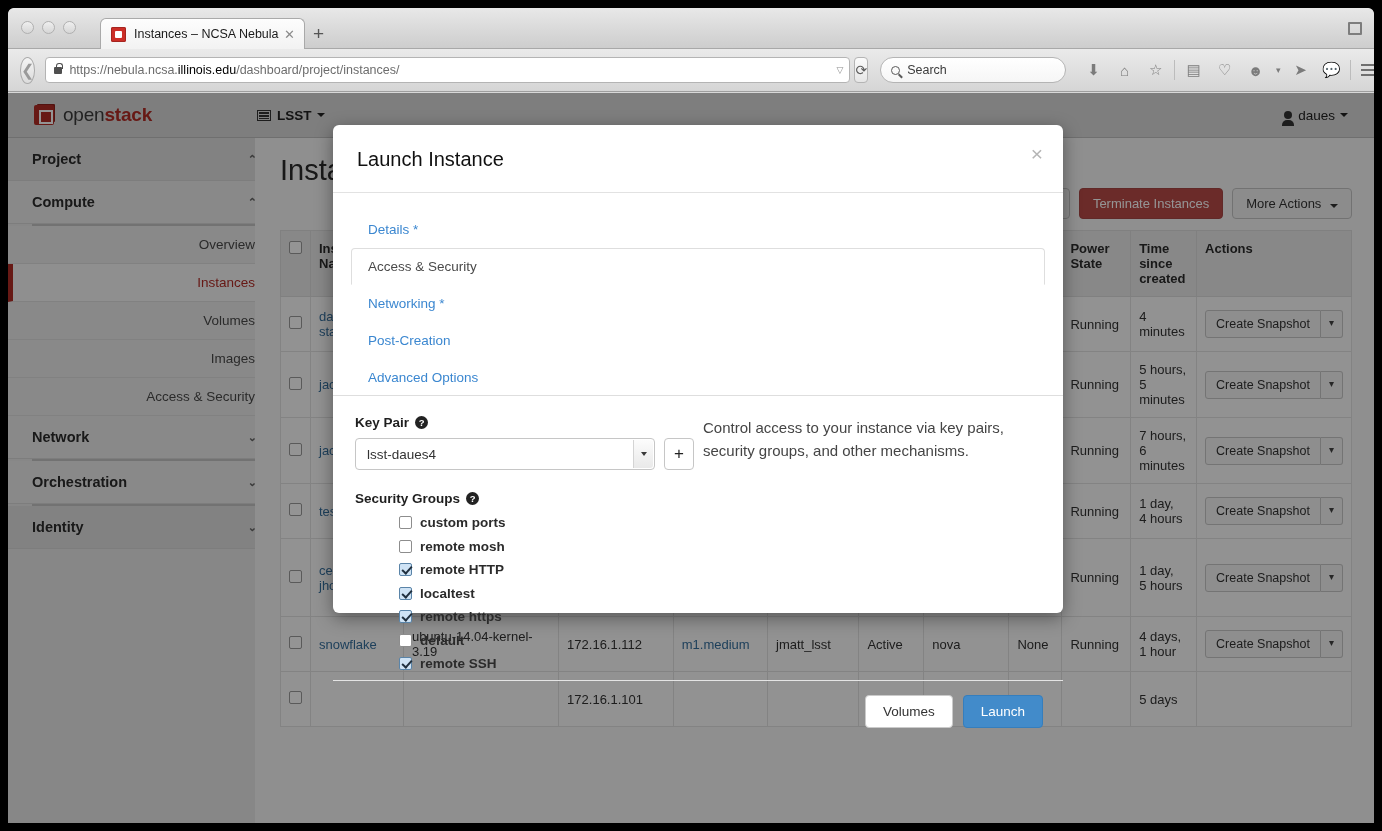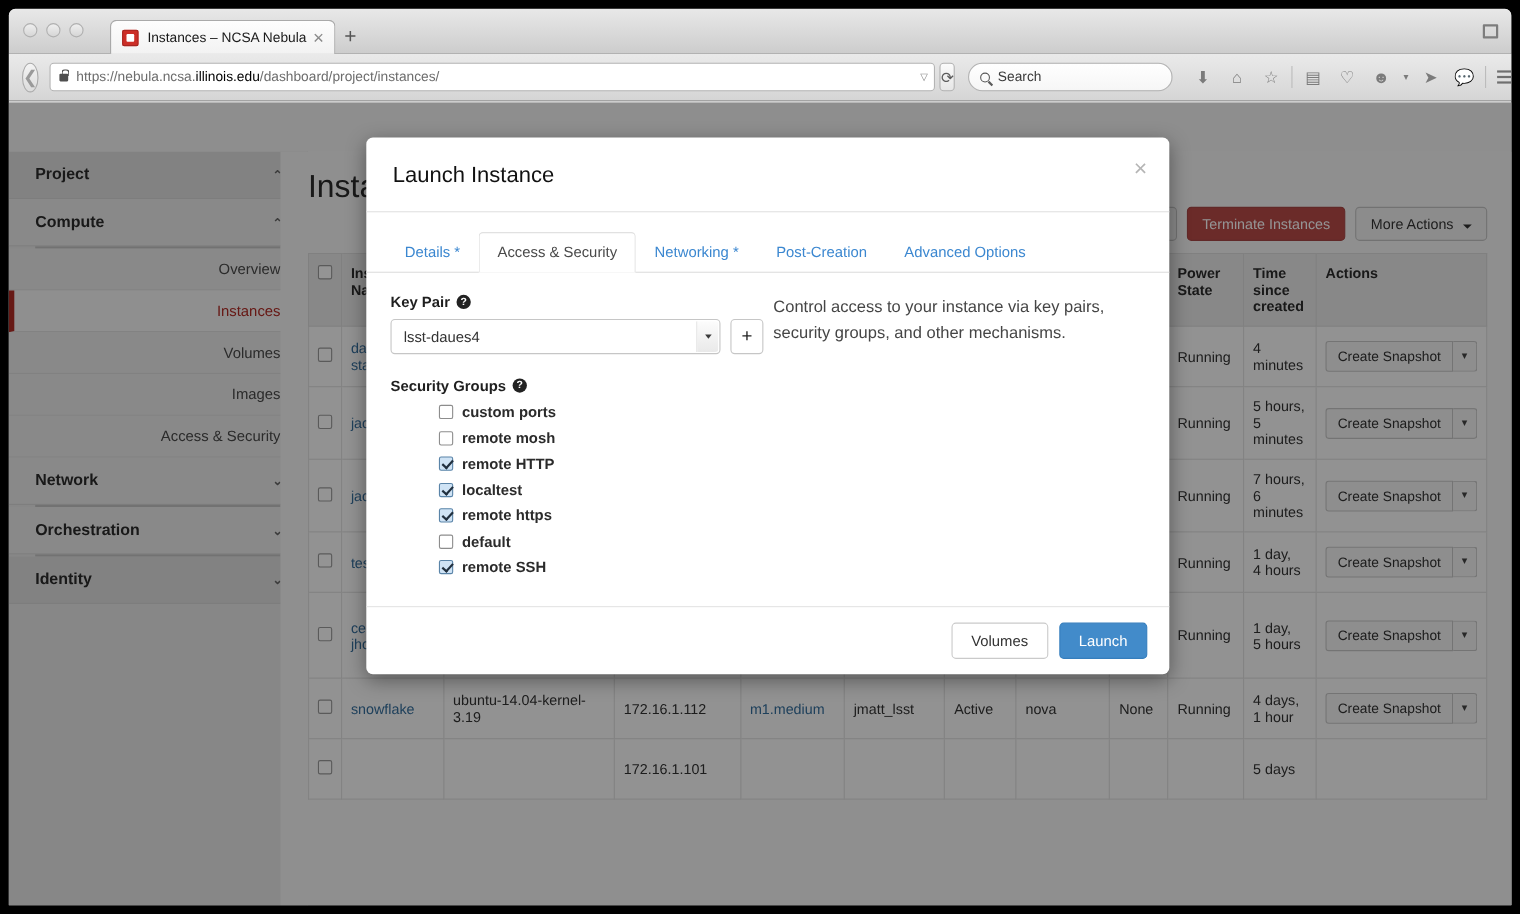--- a/index.html
+++ b/index.html
@@ -256,21 +256,21 @@
     position: relative; padding: 23px 24px 21px 24px;
     border-bottom: 1px solid #e2e2e2;
   }
   #modal-title { font-size: 20px; color: #111; font-weight: normal; }
   #modal-close {
     position: absolute; right: 20px; top: 18px; font-size: 21px;
     color: #b5b5b5; cursor: pointer; line-height: 1;
   }
   #modal-tabs {
     display: flex; padding: 17px 18px 0 18px; gap: 0;
-    border-bottom: 1px solid #dedede; position: relative;
+    border-bottom: 1px solid #dedede; position: relative; flex-direction: column;
   }
   .mtab {
     font-size: 13.5px; color: #3b87d0; padding: 10px 16px;
     border: 1px solid transparent; border-radius: 4px 4px 0 0;
     cursor: pointer; position: relative; top: 1px; white-space: nowrap;
   }
   .mtab.active {
     color: #4a4a4a; background: #fff; border-color: #dedede;
     border-bottom-color: #fff;
   }
@@ -385,20 +385,36 @@
             <span></span>
             <span></span>
           </span>
       </div>
     </div>
   </div>
 
   <div id="page">
     <div id="page-inner">
 
+      <div id="os-navbar">
+        <div id="os-logo">
+          <span class="mark"></span>
+          <span class="word"><span class="a">open</span><span class="b">stack</span></span>
+        </div>
+        <div id="proj-switch">
+          <span class="grid-icon"></span>
+          <span>LSST</span>
+          <span class="caret"></span>
+        </div>
+        <div id="user-menu">
+          <span class="person"></span>
+          <span>daues</span>
+          <span class="caret"></span>
+        </div>
+      </div>
 
       <div id="sidebar">
         <div class="nav-section">
           <span>Project</span>
           <span class="chev">⌃</span>
         </div>
         <div class="nav-section level2">
           <span>Compute</span>
           <span class="chev">⌃</span>
         </div>

